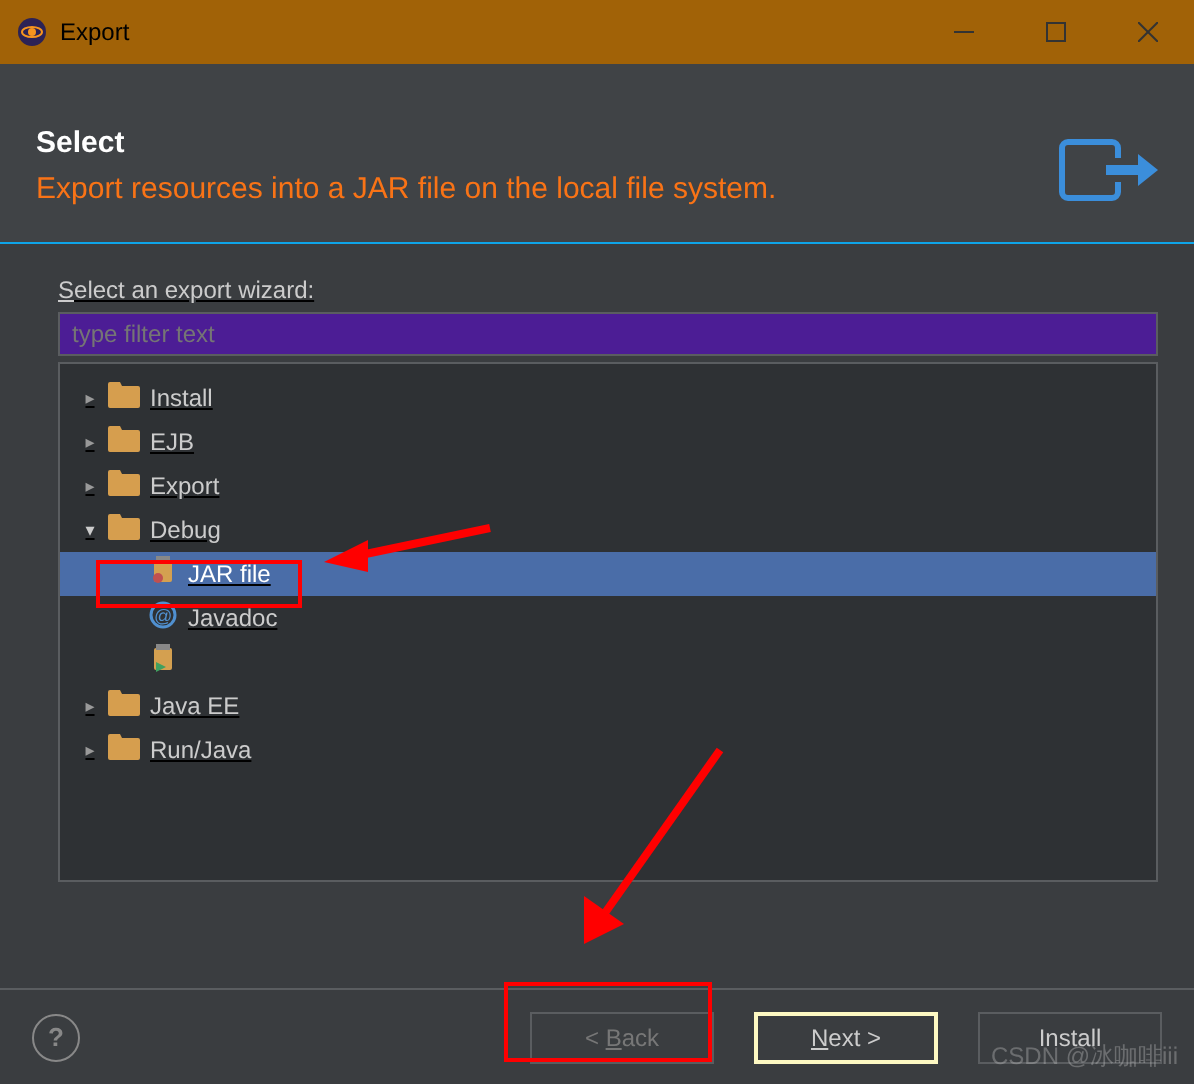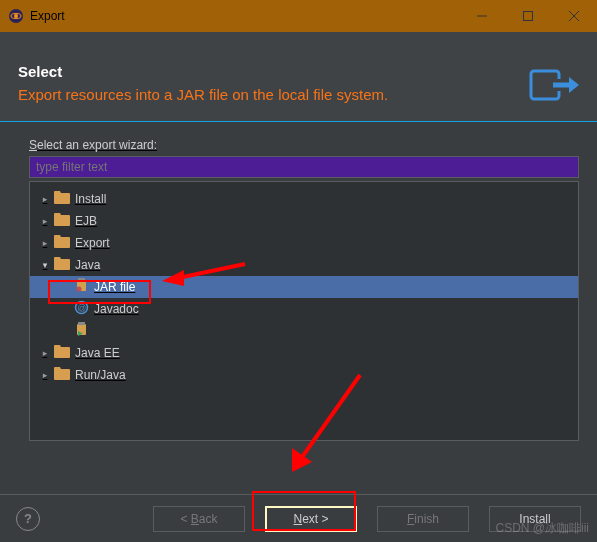--- a/index.html
+++ b/index.html
@@ -282,21 +282,21 @@
         <span><svg class="folder-icon" viewBox="0 0 16 13">
             <path d="M0 2 L0 12 Q0 13 1 13 L15 13 Q16 13 16 12 L16 3 Q16 2 15 2 L7 2 L6 0 L1 0 Q0 0 0 1 Z" fill="#d69e4e"></path>
           </svg></span>
         <span>Export</span>
       </div>
       <div class="tree-item indent-0">
         <span class="expander expanded">▾</span>
         <span><svg class="folder-icon" viewBox="0 0 16 13">
             <path d="M0 2 L0 12 Q0 13 1 13 L15 13 Q16 13 16 12 L16 3 Q16 2 15 2 L7 2 L6 0 L1 0 Q0 0 0 1 Z" fill="#d69e4e"></path>
           </svg></span>
-        <span>Java</span>
+        <span>Debug</span>
       </div>
       <div class="tree-item indent-1 selected">
         <span class="expander"></span>
         <span><svg class="item-icon" viewBox="0 0 15 15">
             <rect x="3" y="2" width="9" height="11" rx="1" fill="#d4a050"></rect>
             <rect x="4" y="0" width="7" height="3" fill="#888"></rect>
             <circle cx="5" cy="11" r="2.5" fill="#c05050"></circle>
           </svg></span>
         <span>JAR file</span>
       </div>
@@ -334,23 +334,20 @@
 </div>
 
 <div class="footer">
   <div class="help-btn">?</div>
   <div class="footer-buttons">
     <div class="btn disabled">
       <span>&lt; <span class="ul">B</span>ack</span>
     </div>
     <div class="btn focused">
       <span><span class="ul">N</span><span>ext &gt;</span></span>
-    </div>
-    <div class="btn disabled">
-      <span><span class="ul">F</span><span>inish</span></span>
     </div>
     <div class="btn">
       <span>Install</span>
     </div>
   </div>
 </div>
 
 <div class="red-box" style="left:48px; top:280px; width:103px; height:24px;"></div>
 <div class="red-box" style="left:252px; top:491px; width:104px; height:40px;"></div>
 

